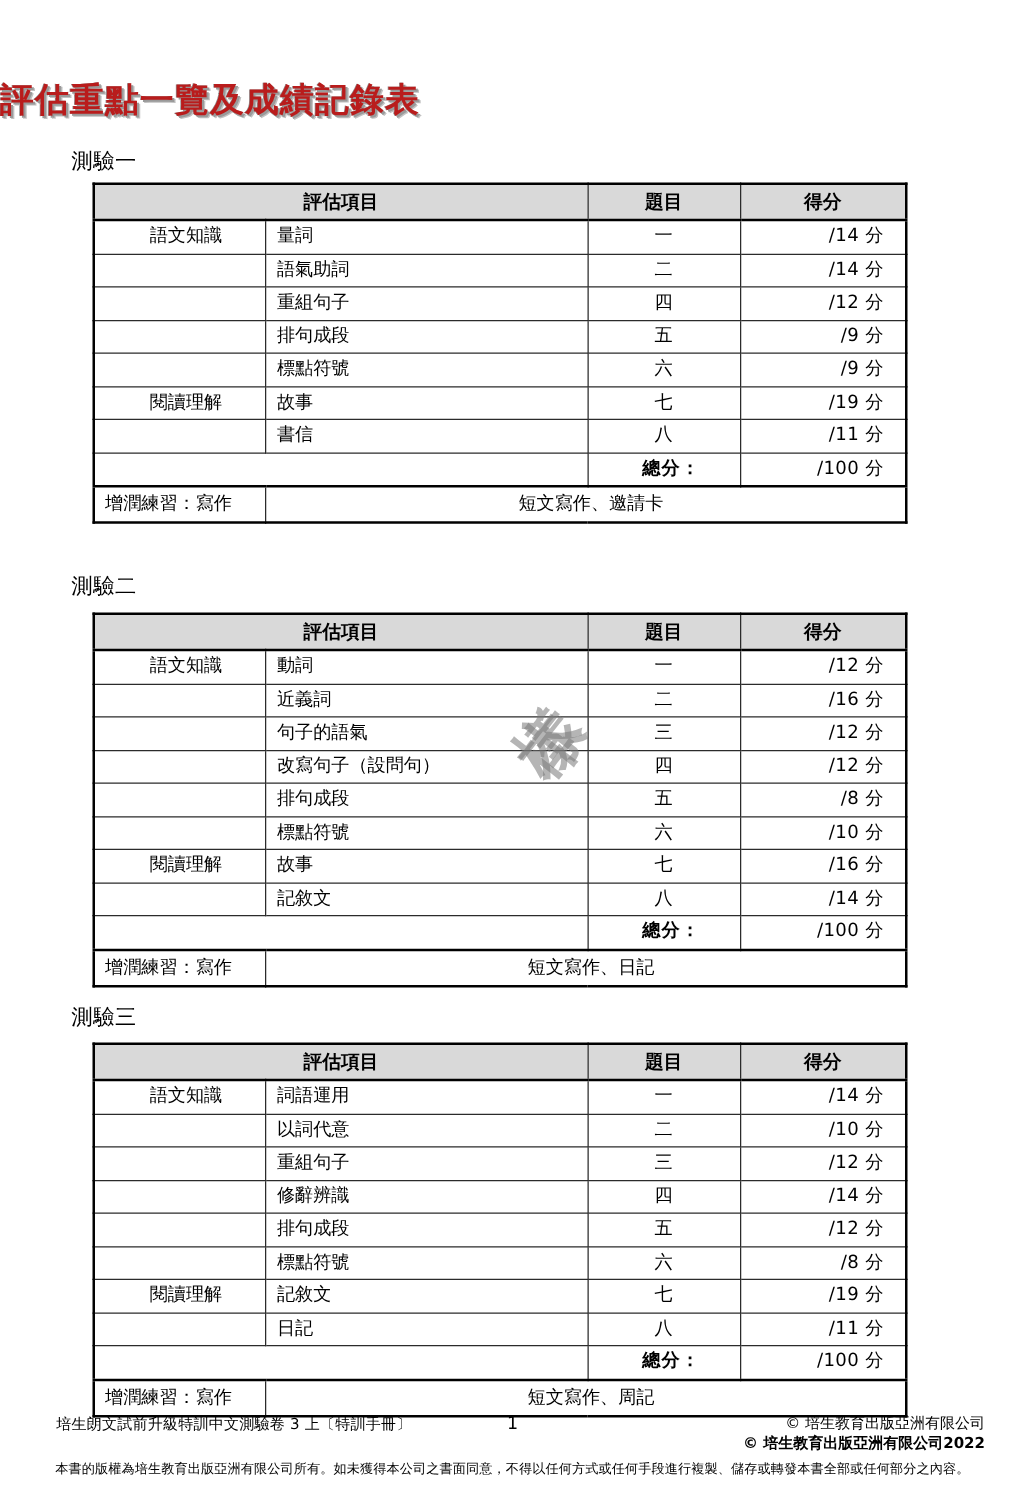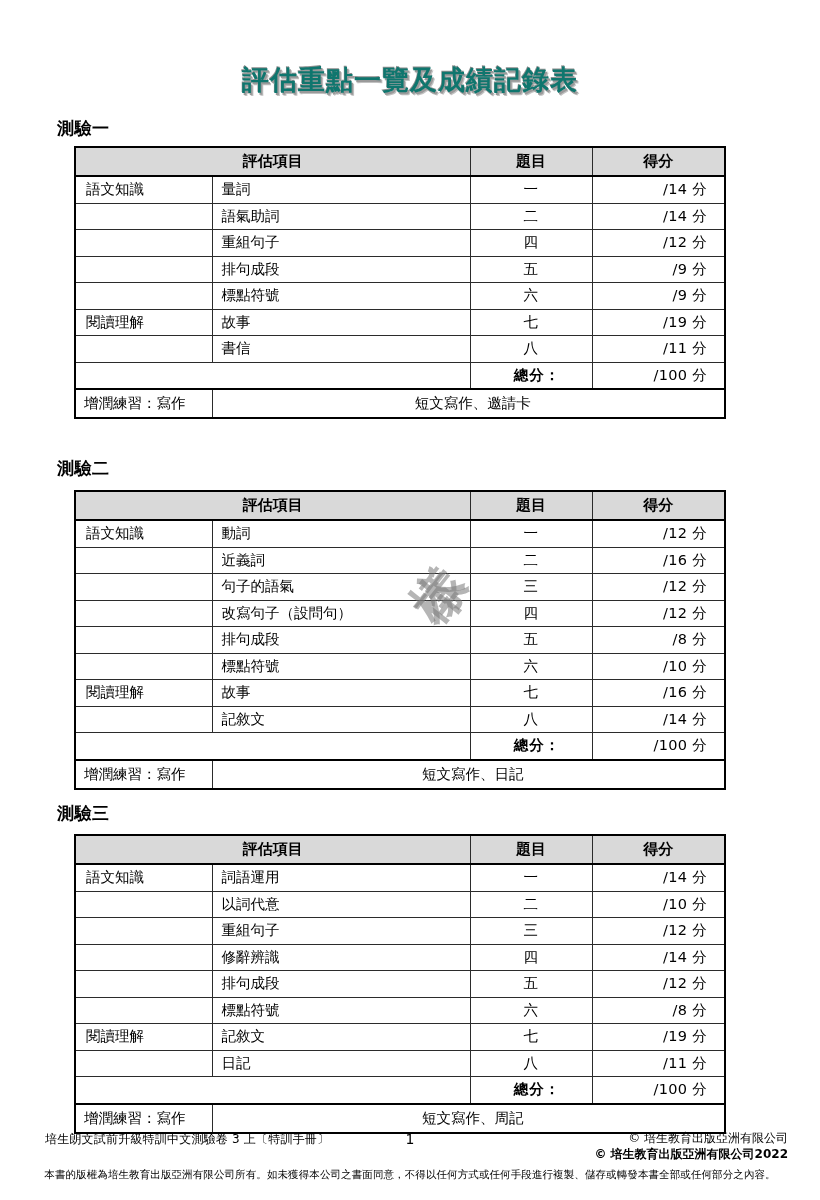--- a/index.html
+++ b/index.html
@@ -22,38 +22,37 @@
     height: 1200px;
     box-sizing: border-box;
   }
 
   
   .doc-title {
     position: absolute;
     top: 62px;
     left: 0;
     width: 820px;
-    text-align: center;
     font-size: 27px;
     font-weight: bold;
     letter-spacing: 1px;
-    color: #0f766e;
+    color: #b91c1c;
     text-shadow:
        1.5px 1.5px 0 #9a9a9a,
        2.5px 2.5px 0 #c2c2c2,
       -0.6px -0.6px 0 #8f8f8f;
     white-space: nowrap;
   }
 
   
   .section-heading {
     position: absolute;
     left: 57px;
     font-size: 17px;
-    font-weight: bold;
+    font-weight: normal;
     letter-spacing: 0.5px;
     color: #000;
     text-align: right;
   }
   #heading-0 { top: 117px; }
   #heading-1 { top: 457px; }
   #heading-2 { top: 802px; }
 
   
   .score-table {
@@ -90,21 +89,21 @@
     background: #d9d9d9;
     font-weight: bold;
     text-align: center;
     font-size: 15px;
     border-bottom: 2px solid #000;
     height: 27px;
     line-height: 27px;
   }
 
   .cell-cat {
-    text-align: left;
+    text-align: center;
     padding-left: 10px !important;
     border-bottom-color: transparent;
     border-top-color: transparent;
   }
   .cell-cat.cat-start { border-top: 1px solid #2b2b2b; }
   .cell-cat.cat-blank { color: transparent; }
 
   .cell-item {
     text-align: left;
     padding-left: 9px !important;

